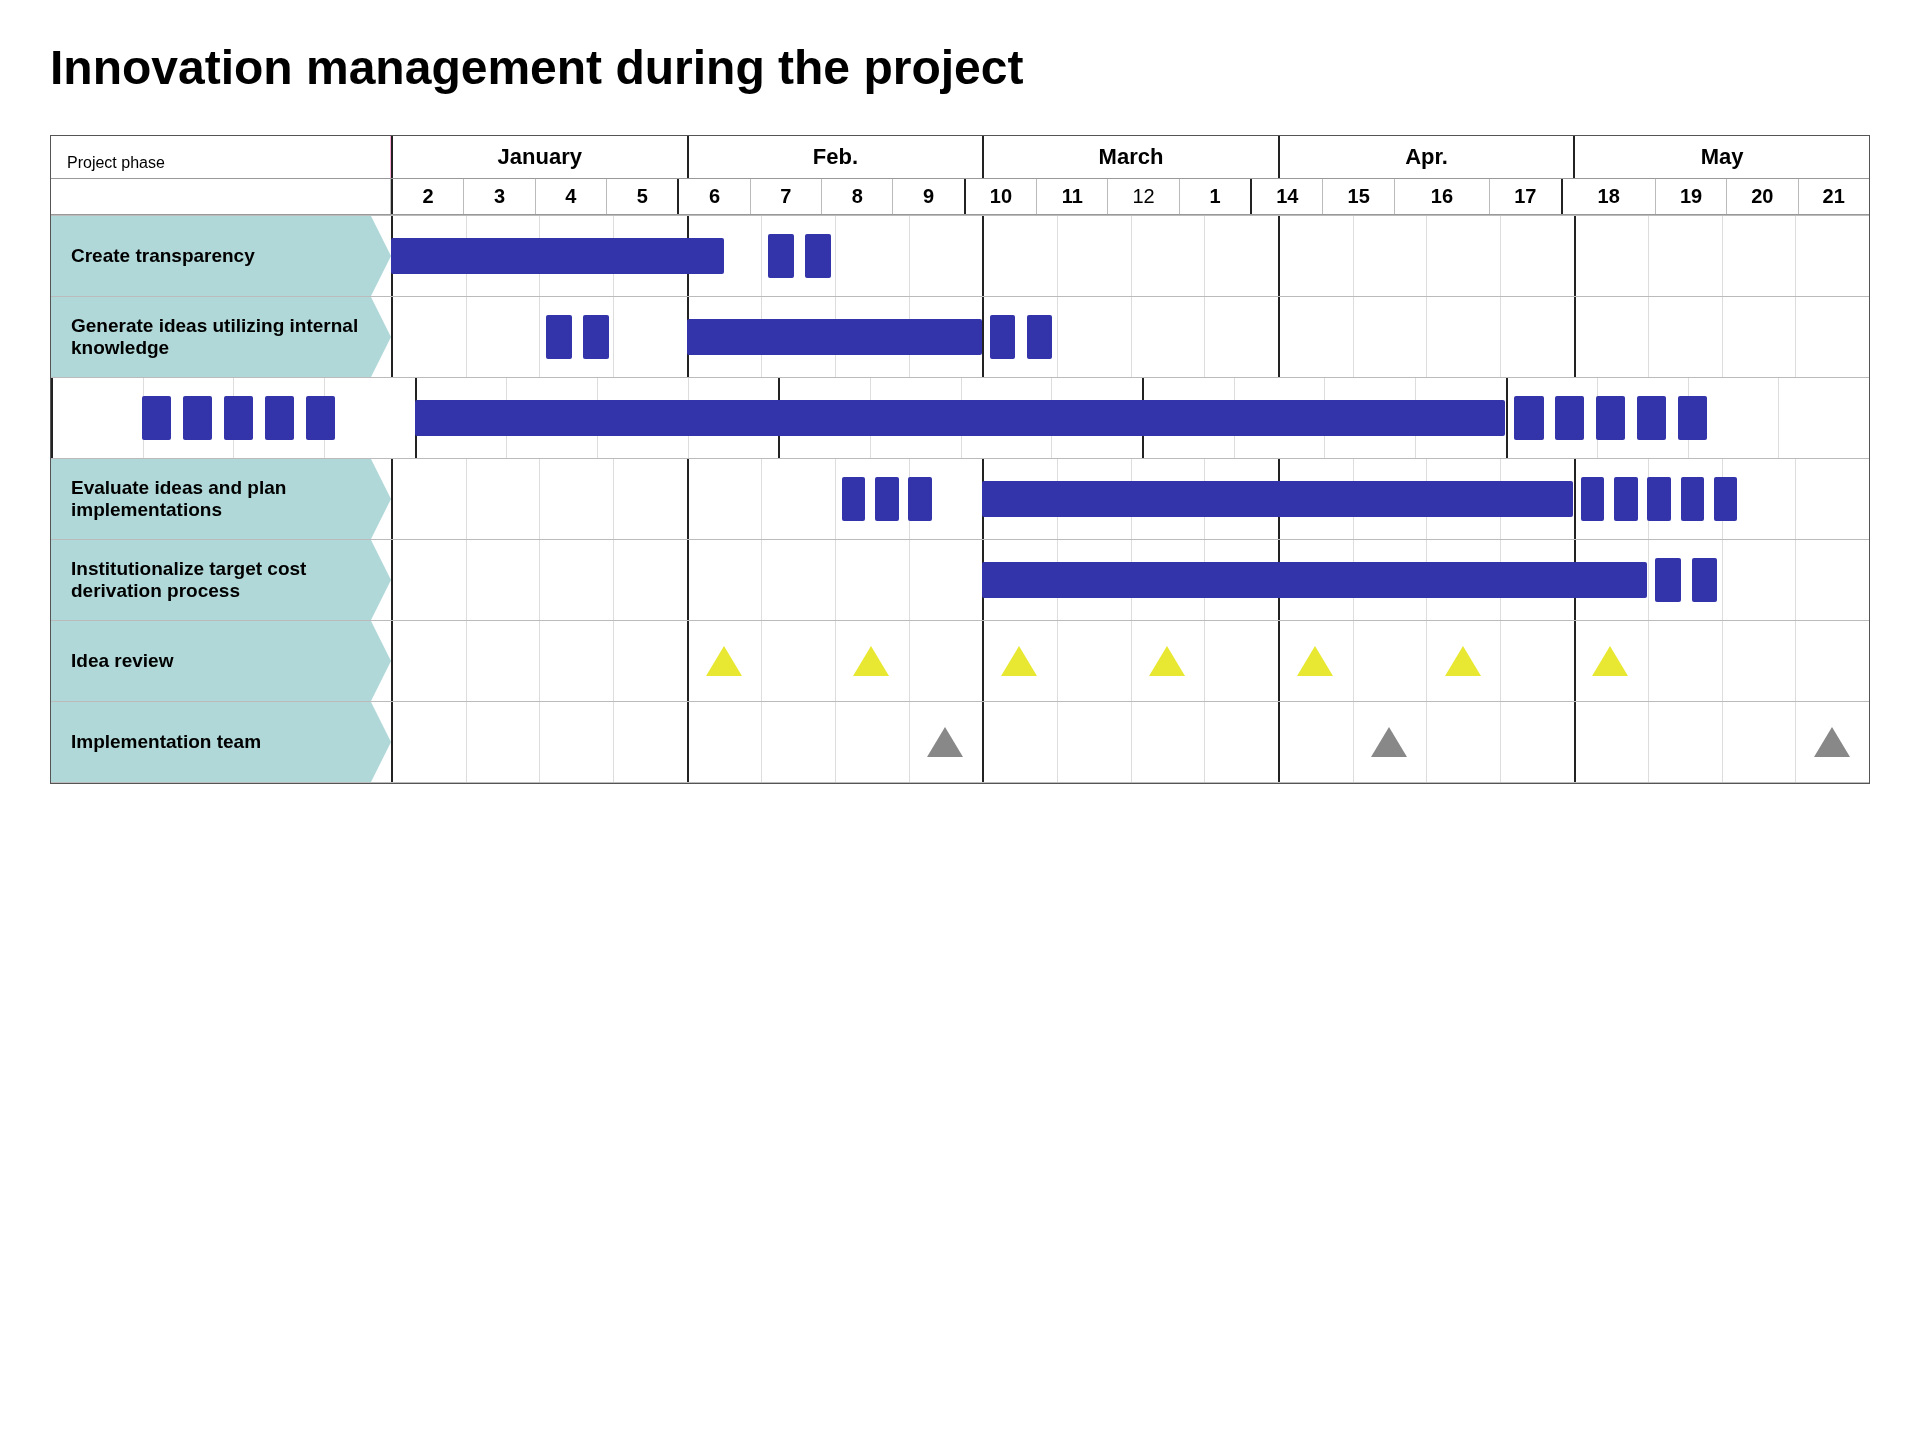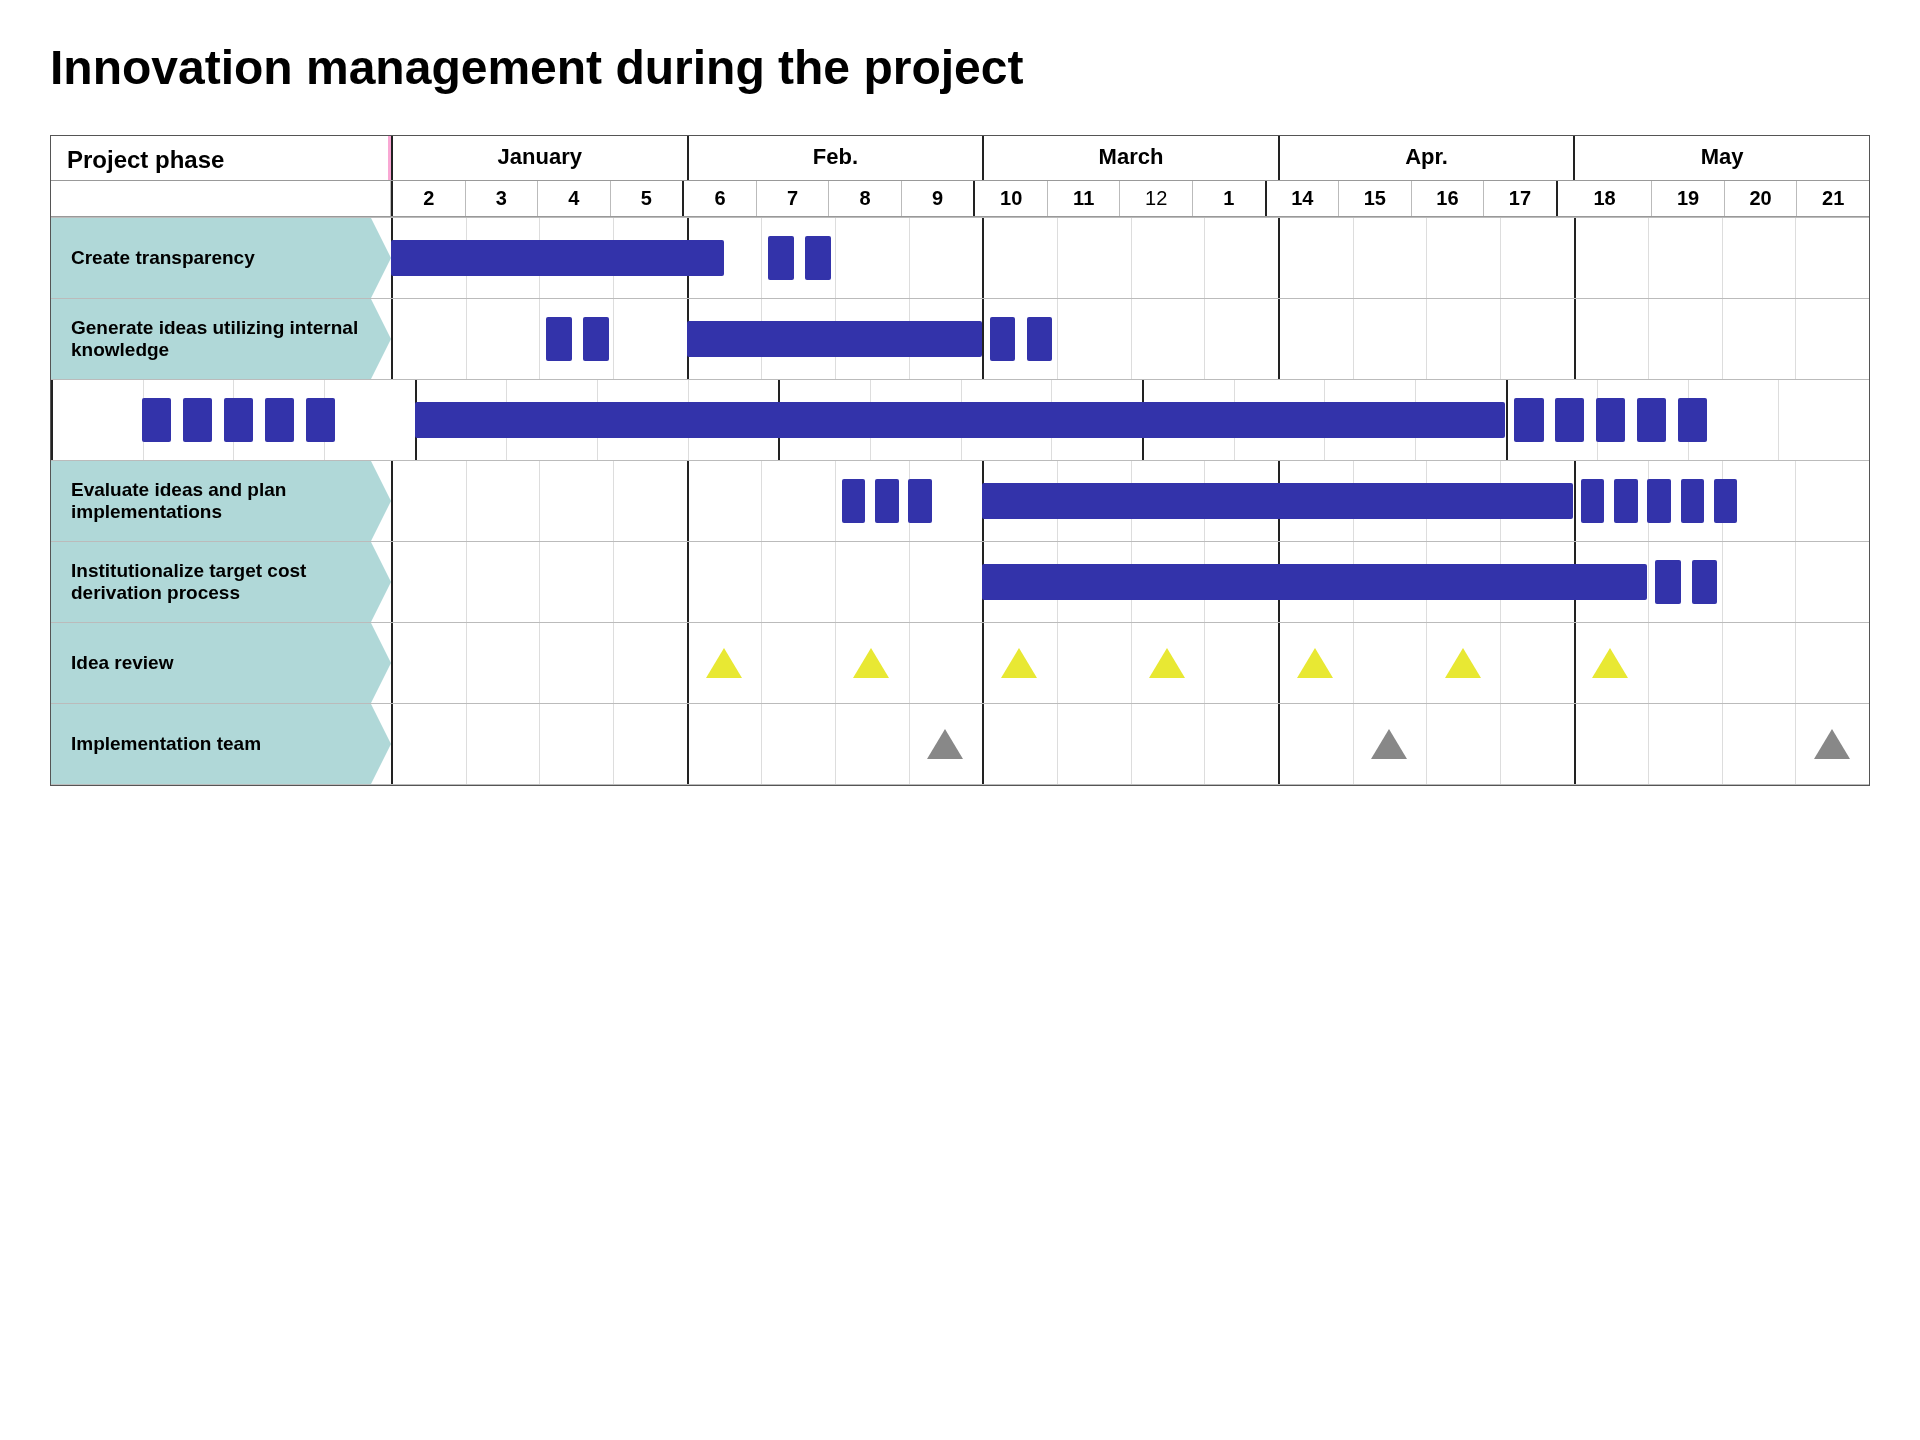--- a/index.html
+++ b/index.html
@@ -92,27 +92,27 @@
     .triangle-gray {
       border-left: 18px solid transparent;
       border-right: 18px solid transparent;
       border-bottom: 30px solid #888;
     }
 
     
     .header-label-cell {
       width: 340px;
       min-width: 340px;
-      font-size: 24px;
-      font-weight: bold;
+      font-size: 16px;
+      font-weight: normal;
       display: flex;
       align-items: flex-end;
       justify-content: flex-start;
       padding: 10px 10px 6px 16px;
-      border-right: 3px solid #f9a8d4;
+      border-right: 1px solid #f9a8d4;
     }
     .months-row {
       display: flex;
       border-bottom: 1px solid #999;
     }
     .weeks-row {
       display: flex;
       border-bottom: 1px solid #999;
     }
   </style>
@@ -150,21 +150,21 @@
     <div style="flex:1; border-left:1px solid #bbb; text-align:center; font-size:20px; font-weight:bold; padding:6px 0;">8</div>
     <div style="flex:1; border-left:1px solid #bbb; text-align:center; font-size:20px; font-weight:bold; padding:6px 0;">9</div>
 
     <div style="flex:1; border-left:2px solid #222; text-align:center; font-size:20px; font-weight:bold; padding:6px 0;">10</div>
     <div style="flex:1; border-left:1px solid #bbb; text-align:center; font-size:20px; font-weight:bold; padding:6px 0;">11</div>
     <div style="flex:1; border-left:1px solid #bbb; text-align:center; font-size:20px; font-weight:normal; padding:6px 0;">12</div>
     <div style="flex:1; border-left:1px solid #bbb; text-align:center; font-size:20px; font-weight:bold; padding:6px 0;">1</div>
 
     <div style="flex:1; border-left:2px solid #222; text-align:center; font-size:20px; font-weight:bold; padding:6px 0;">14</div>
     <div style="flex:1; border-left:1px solid #bbb; text-align:center; font-size:20px; font-weight:bold; padding:6px 0;">15</div>
-    <div style="flex:1; border-left:1px solid #bbb; text-align:center; font-size:20px; font-weight:bold; padding:6px 0;">16</div>
+    <div style="flex:1; border-left:1px solid #bbb; text-align:center; font-size:20px; font-weight:bold; padding:6px 12px;">16</div>
     <div style="flex:1; border-left:1px solid #bbb; text-align:center; font-size:20px; font-weight:bold; padding:6px 0;">17</div>
 
     <div style="flex:1; border-left:2px solid #222; text-align:center; font-size:20px; font-weight:bold; padding:6px 11px;">18</div>
     <div style="flex:1; border-left:1px solid #bbb; text-align:center; font-size:20px; font-weight:bold; padding:6px 0;">19</div>
     <div style="flex:1; border-left:1px solid #bbb; text-align:center; font-size:20px; font-weight:bold; padding:6px 0;">20</div>
     <div style="flex:1; border-left:1px solid #bbb; text-align:center; font-size:20px; font-weight:bold; padding:6px 0;">21</div>
   </div>
 
   <div class="phase-row">
     <div class="phase-label">Create transparency</div>

